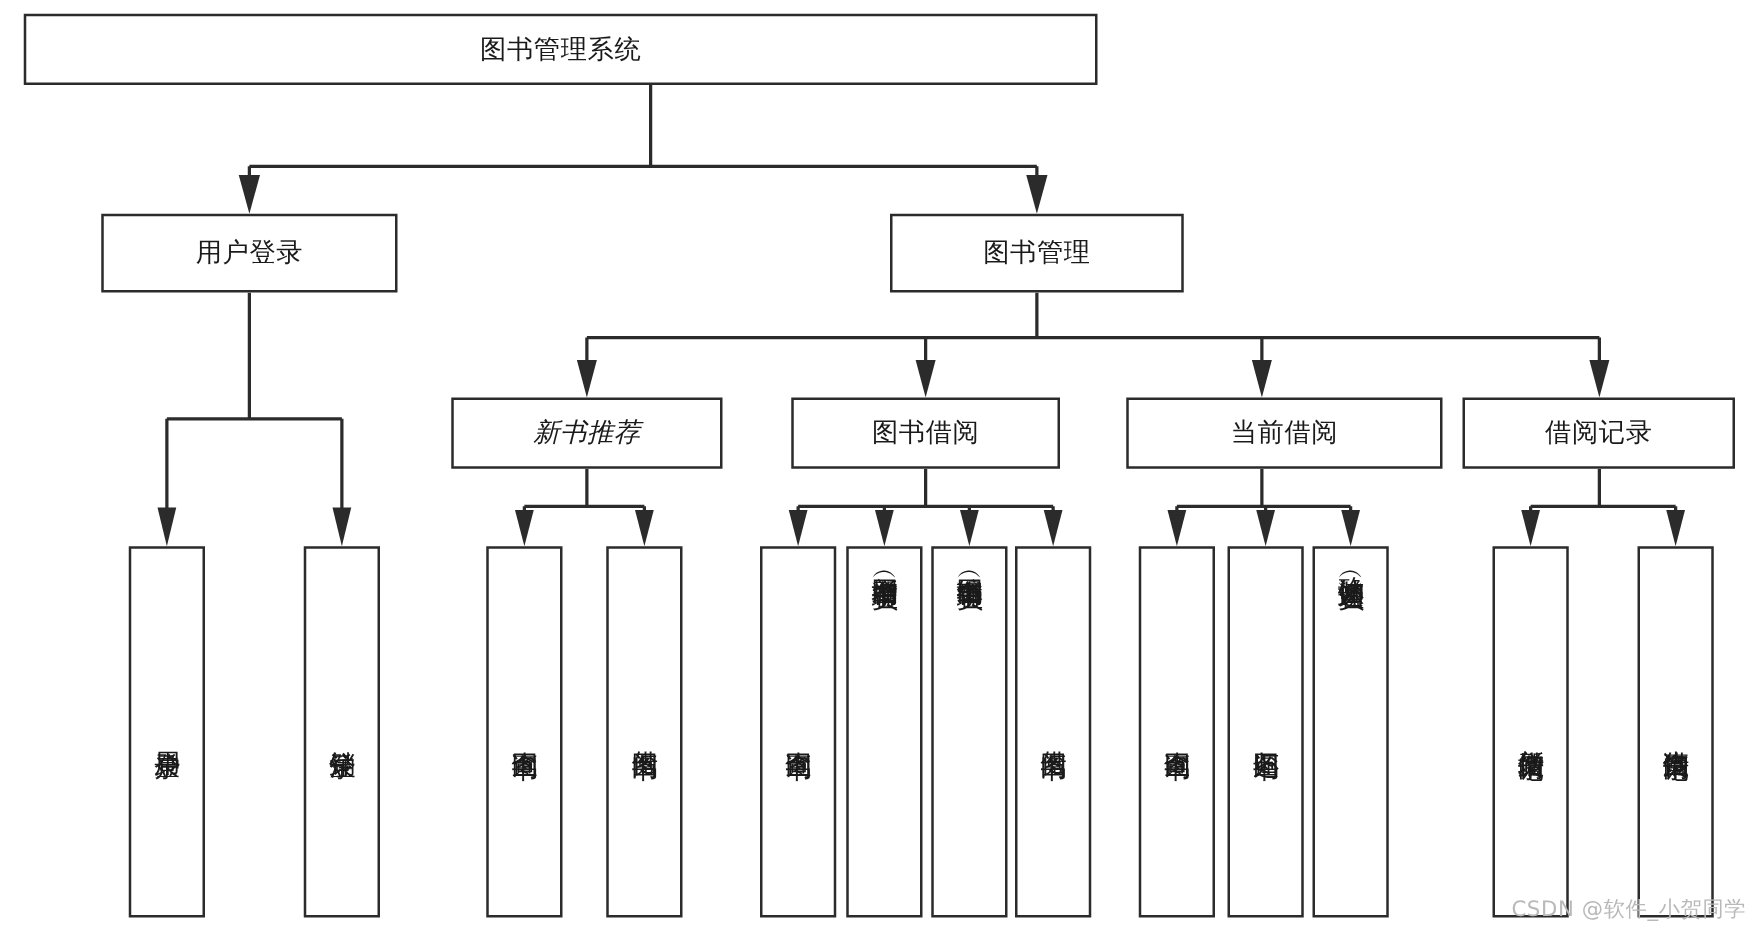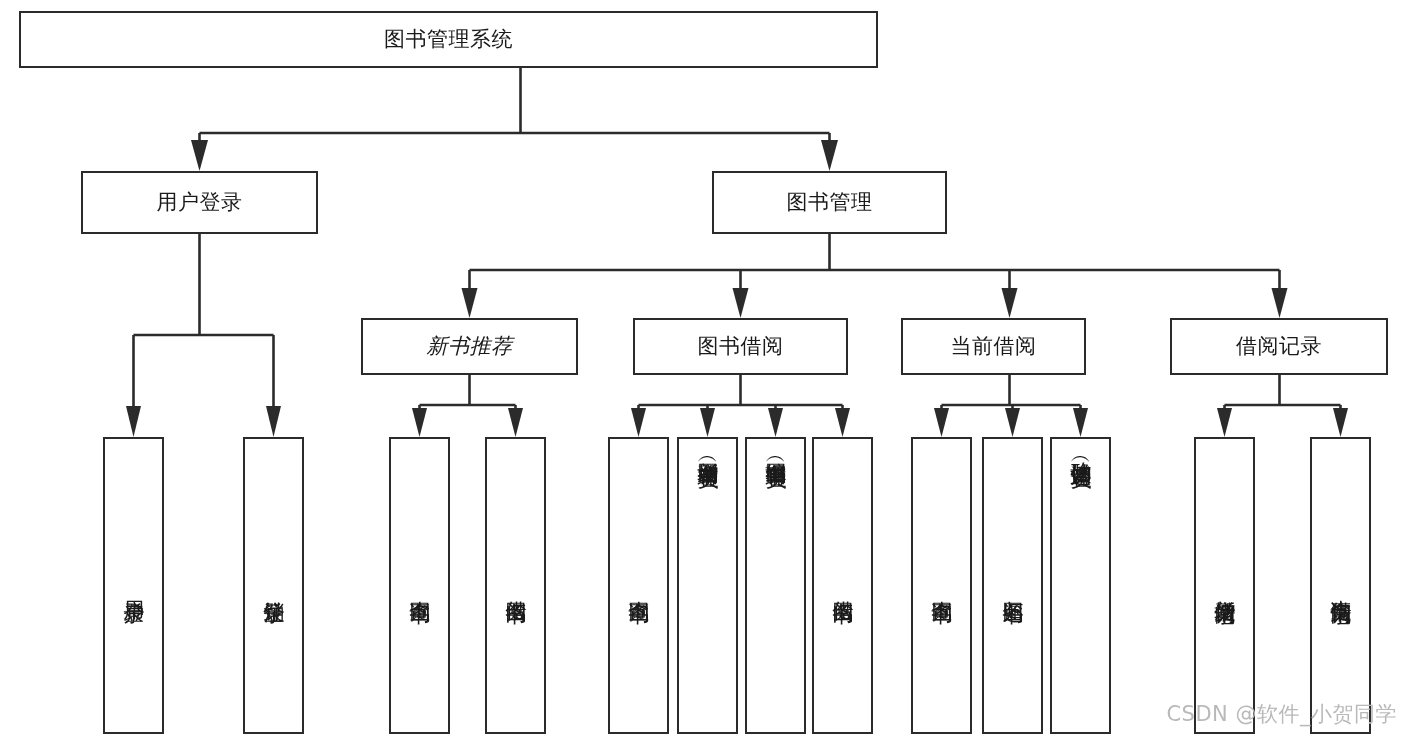--- a/index.html
+++ b/index.html
@@ -65,22 +65,22 @@
     stroke: #2b2b2b;
     stroke-width: 2.6;
     fill: none;
   }
   .arrow-head {
     fill: #2b2b2b;
   }
   #watermark {
     position: absolute;
     right: 8px;
-    bottom: 19px;
-    font-size: 21px;
+    bottom: 8px;
+    font-size: 17px;
     color: #b9b9b9;
     white-space: nowrap;
     letter-spacing: 0.5px;
   }
 </style>
 </head>
 <body>
 
 <div id="canvas">
 
@@ -159,21 +159,21 @@
   <div class="node level1" style="left:712px; top:171px; width:235px; height:63px;">
     <span class="node-label">图书管理</span>
   </div>
 
   <div class="node level2" style="left:361px; top:318px; width:217px; height:57px;font-style:italic;">
     <span class="node-label">新书推荐</span>
   </div>
   <div class="node level2" style="left:633px; top:318px; width:215px; height:57px;font-family:Liberation Serif, serif;">
     <span class="node-label">图书借阅</span>
   </div>
-  <div class="node level2" style="left:901px; top:318px; width:185px; height:57px;">
+  <div class="node level2" style="left:901px; top:318px; width:253px; height:57px;">
     <span class="node-label">当前借阅</span>
   </div>
   <div class="node level2" style="left:1170px; top:318px; width:218px; height:57px;">
     <span class="node-label">借阅记录</span>
   </div>
 
   <div class="node leaf centered" style="left:103px; top:437px; width:61px; height:297px;">
     <span class="node-label">用户登录</span>
   </div>
   <div class="node leaf centered" style="left:243px; top:437px; width:61px; height:297px;">

